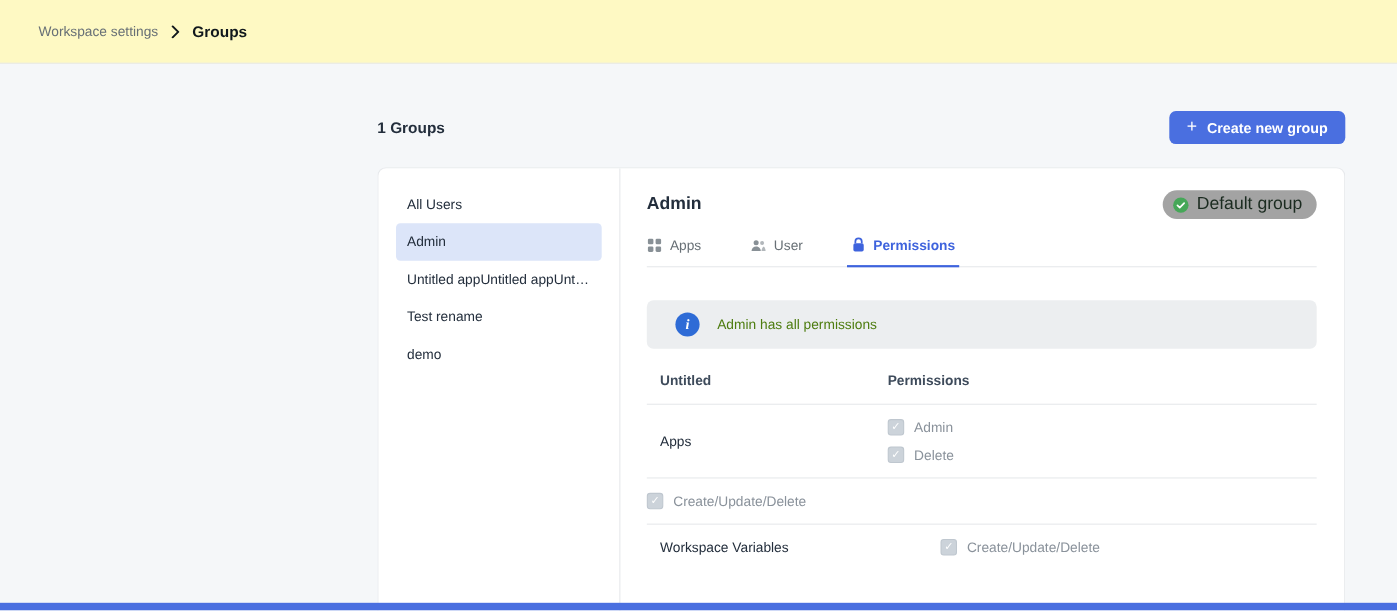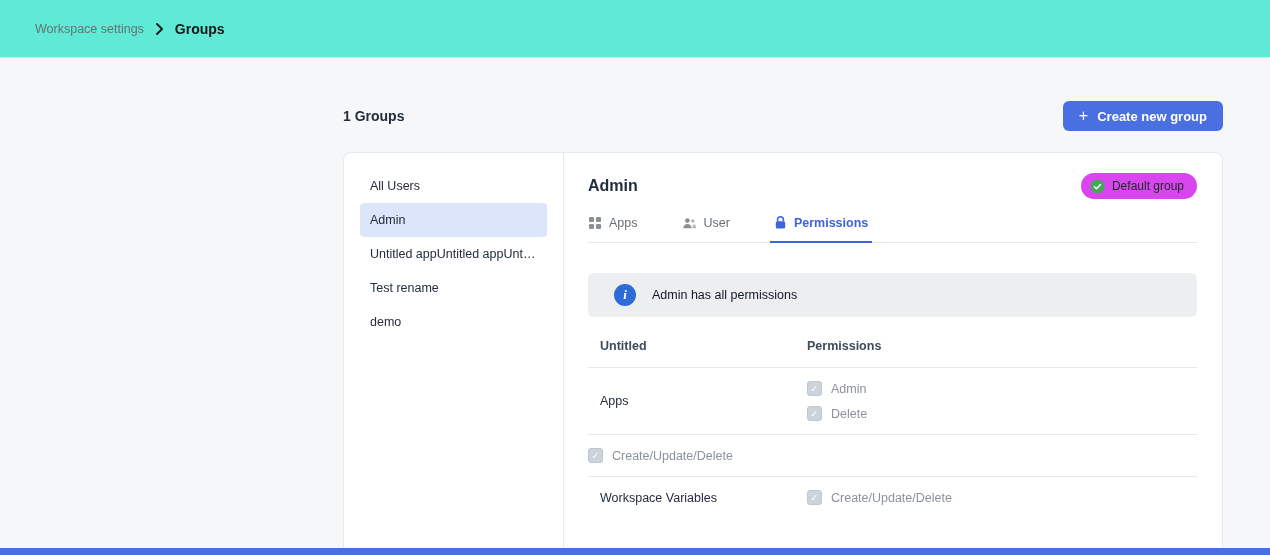--- a/index.html
+++ b/index.html
@@ -7,21 +7,21 @@
   body {
     font-family:"Liberation Sans", sans-serif;
     background:#f5f7f9;
     overflow:hidden;
     position:relative;
     color:#232e3c;
   }
 
   
   .topbar {
-    height:58px; background:#5eead4; border-bottom:1px solid #e7e9ec;
+    height:58px; background:#fef9c3; border-bottom:1px solid #e7e9ec;
     display:flex; align-items:center; padding-left:35px;
   }
   .breadcrumb { display:flex; align-items:center; }
   .crumb-parent { font-size:12.5px; color:#687076; cursor:pointer; }
   .crumb-chevron { margin:0 11px; display:flex; align-items:center; }
   .crumb-current { font-size:14px; font-weight:700; color:#11181c; }
 
   
   .toolbar {
     width:880px; margin-left:343px; margin-top:43px;
@@ -53,23 +53,23 @@
     white-space:nowrap; overflow:hidden; text-overflow:ellipsis;
   }
   .group-item span { overflow:hidden; text-overflow:ellipsis; white-space:nowrap; }
   .group-item.active { background:#dce5f9; }
 
   
   .detail { flex:1; padding:20px 25px 0 24px; min-width:0; }
   .detail-head { display:flex; justify-content:space-between; align-items:center; }
   .detail-title { font-size:16px; font-weight:700; color:#232e3c; }
   .default-badge {
-    background:#d946ef; border-radius:14px; height:26px;
+    background:#a3a3a3; border-radius:14px; height:26px;
     display:flex; align-items:center; gap:7px; padding:0 13px 0 9px;
-    font-size:12px; color:#1b2b20;
+    font-size:16px; color:#1b2b20;
   }
 
   
   .tabs {
     display:flex; gap:44px; margin-top:16px; border-bottom:1px solid #e7e9ec;
   }
   .tab {
     display:flex; align-items:center; gap:7px; padding-bottom:12px;
     font-size:12.5px; color:#687076; cursor:pointer; position:relative;
   }
@@ -84,21 +84,21 @@
   .info-banner {
     margin-top:30px; background:#eceef0; border-radius:6px; height:44px;
     display:flex; align-items:center; padding-left:26px; gap:16px;
   }
   .info-icon {
     width:22px; height:22px; border-radius:50%; background:#2e6bd6;
     color:#ffffff; font-size:13px; font-weight:700; font-style:italic;
     display:flex; align-items:center; justify-content:center; flex-shrink:0;
     font-family:"Liberation Serif", serif;
   }
-  .info-text { font-size:12.5px; color:#0f172a; }
+  .info-text { font-size:12.5px; color:#4d7c0f; }
 
   
   .perm-table { margin-top:8px; }
   .pt-header {
     display:grid; grid-template-columns:219px 1fr;
     padding:14px 0 14px 0; border-bottom:1px solid #e7e9ec;
   }
   .pt-header .col { font-size:12.5px; font-weight:600; color:#3e4b5b; }
   .pt-header .col:first-child { padding-left:12px; }
   .pt-row {
@@ -240,21 +240,21 @@
         <div class="perm-cell">
           <div class="perm-item">
             <div class="checkbox">
               <span class="tick">✓</span>
             </div>
             <span class="perm-label">Create/Update/Delete</span>
           </div>
         </div>
       </div>
 
-      <div class="pt-row" style="border-bottom:none;">
+      <div class="pt-row" style="border-bottom:none;gap:48px;">
         <div class="resource">Workspace Variables</div>
         <div class="perm-cell">
           <div class="perm-item">
             <div class="checkbox">
               <span class="tick">✓</span>
             </div>
             <span class="perm-label">Create/Update/Delete</span>
           </div>
         </div>
       </div>

